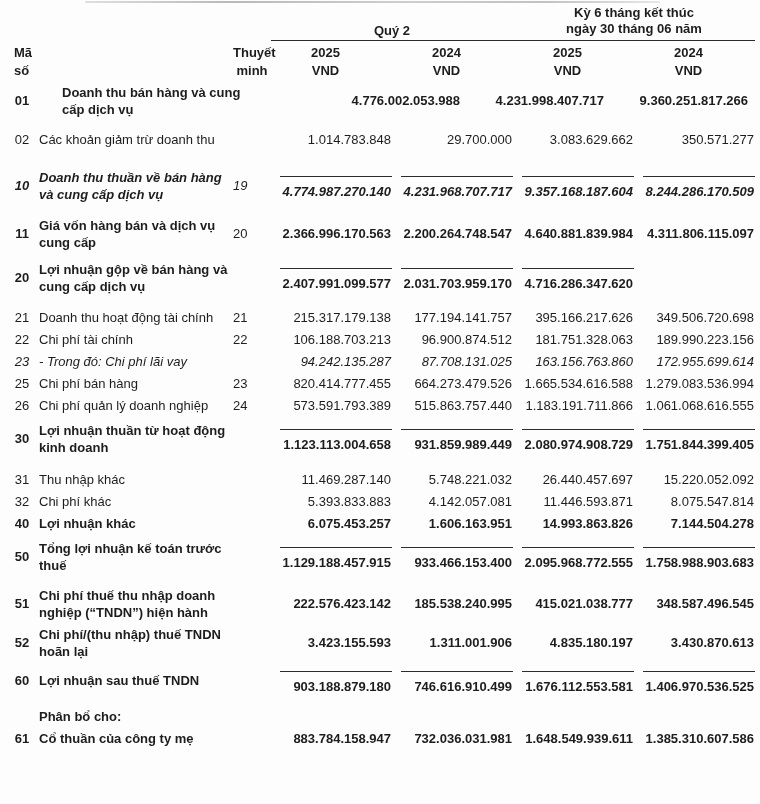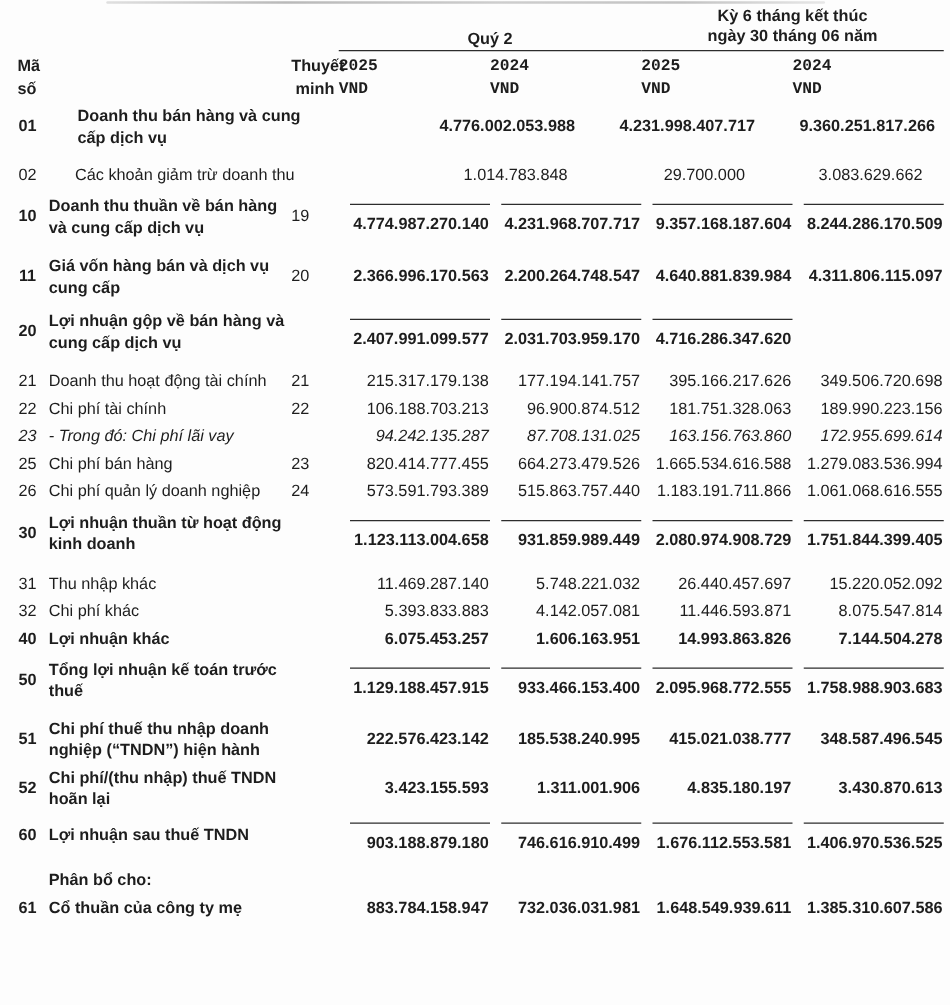--- a/index.html
+++ b/index.html
@@ -34,37 +34,37 @@
     border-bottom:1.5px solid #2c2c2c; padding-bottom:1px; line-height:16px;
   }
   .g-6m {
     grid-column:6/8; display:flex; flex-direction:column; align-items:center; justify-content:flex-end;
     border-bottom:1.5px solid #2c2c2c; padding-bottom:3px; line-height:16px;
   }
   .hrow-years { margin-top:3px; line-height:18px; }
   .hrow-vnd   { line-height:18px; }
   .h-code { padding-left:9px; }
   .h-note { text-align:center; }
-  .h-val  { text-align:left; padding-right:12px;font-family:Liberation Mono, monospace; }
+  .h-val  { text-align:center; padding-right:12px; }
 
   
   .row { padding:2.5px 0; align-items:center; }
   .cell-code  { text-align:center; line-height:17px; }
   .cell-label { line-height:17px; padding-right:2px; }
   .cell-note  { text-align:left; font-weight:normal; line-height:17px; }
   .cell-val   { text-align:right; margin-left:9px; line-height:17px; padding-right:1px; }
   .row.b { font-weight:bold; }
   .row.i { font-style:italic; }
   .row.ra .cell-val { border-top:1.5px solid #2c2c2c; padding-top:6px; margin-top:4px; }
   .row.rb .cell-val { border-bottom:3px solid #262626; padding-bottom:5px; }
 
   
   .row[data-code="01"] { margin-top:1px;gap:23px; }
-  .row[data-code="02"] { margin-top:8px;gap:21px; }
-  .row[data-code="10"] { margin-top:3px; }
+  .row[data-code="02"] { margin-top:8px; }
+  .row[data-code="10"] { margin-top:16px;font-style:italic; }
   .row[data-code="11"] { margin-top:9px; }
   .row[data-code="20"] { margin-top:5px; }
   .row[data-code="21"] { margin-top:9px; }
   .row[data-code="30"] { margin-top:3px; }
   .row[data-code="31"] { margin-top:10px; }
   .row[data-code="50"] { margin-top:3px; }
   .row[data-code="51"] { margin-top:8px; }
   .row[data-code="60"] { margin-top:2px; }
   .row[data-code="pb"] { margin-top:8px; }
 </style>

